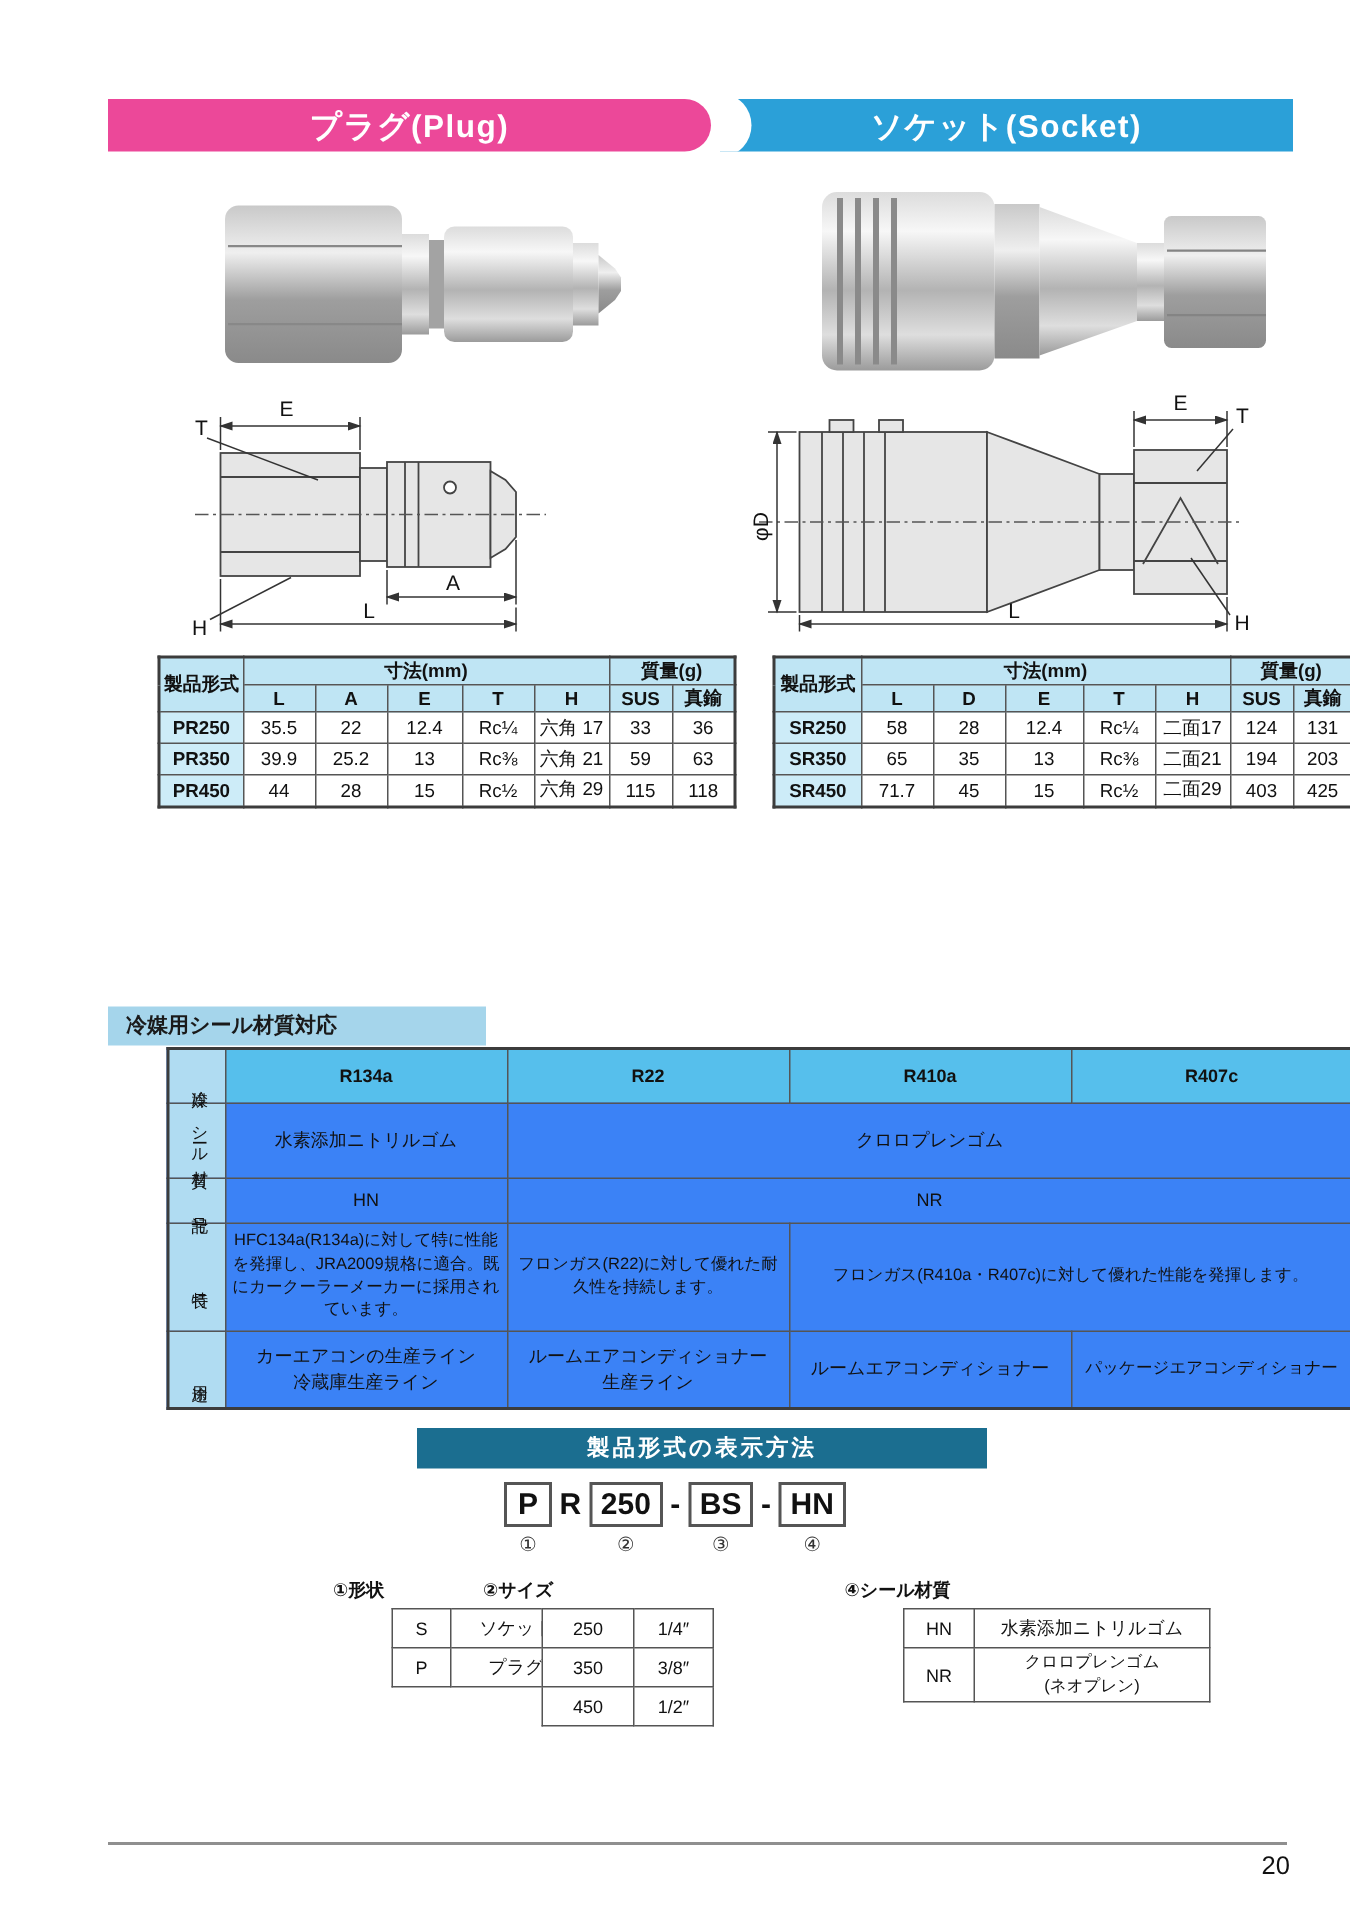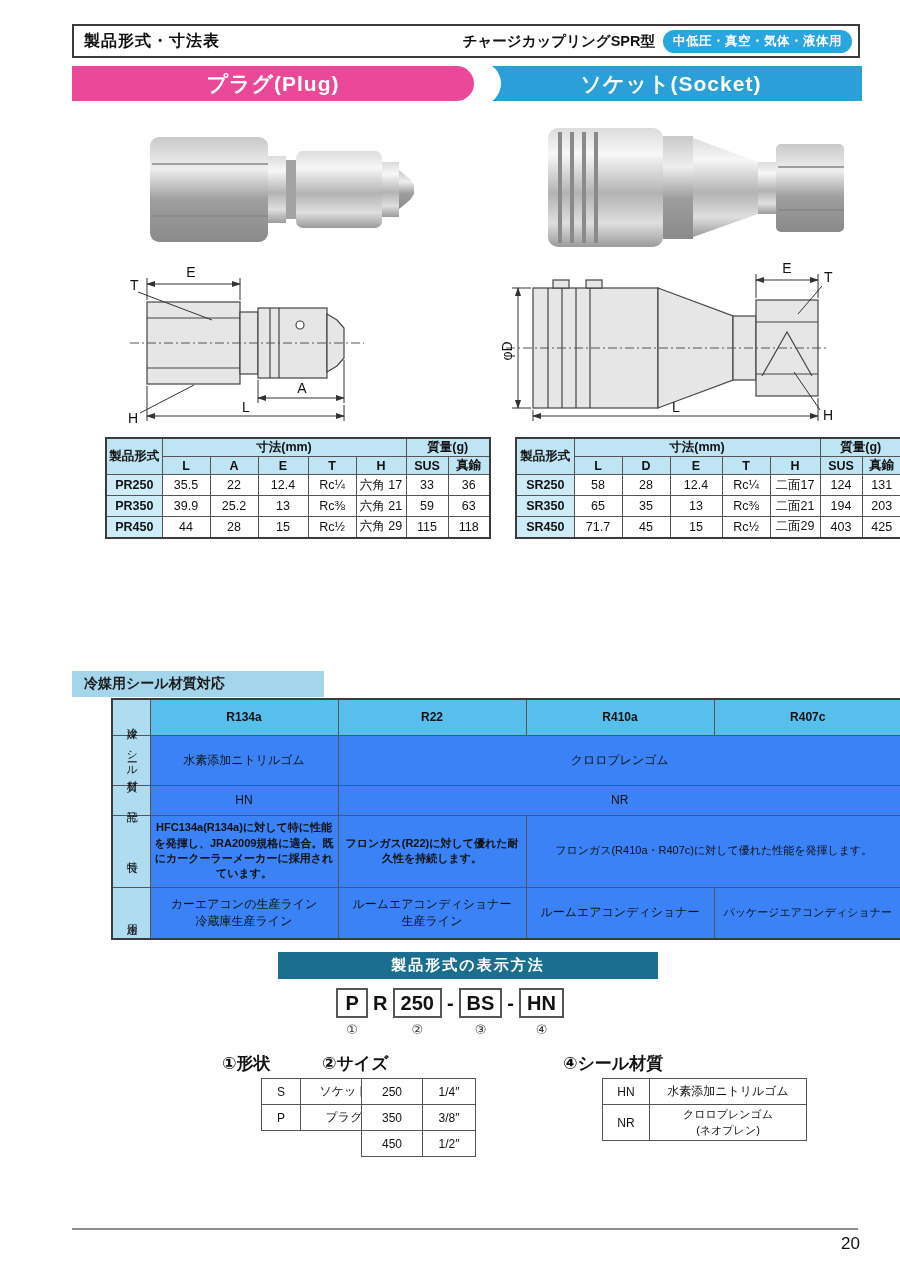--- a/index.html
+++ b/index.html
@@ -36,59 +36,52 @@
              display:flex;align-items:center;font-weight:bold;font-size:14px;padding-left:12px;
              box-sizing:border-box;color:#1a1a1a;}
   .sealtab{position:absolute;left:72px;top:698px;width:790px;font-size:12px;
            border:2px solid #3c3c3c;background:#3b82f6;}
   .sealtab td{border:1px solid #555;text-align:center;vertical-align:middle;padding:2px;}
   .sealtab .shead{background:#56bfec;font-weight:bold;}
   .sealtab .slabel{background:#b0dcf2;}
   .vert{writing-mode:vertical-rl;text-orientation:upright;display:inline-block;
         font-size:11px;line-height:1.25;letter-spacing:1px;max-height:46px;}
   .small{font-size:11px;line-height:1.4;}
-  .feat-left{text-align:left;padding:3px 5px;font-weight:bold;}
+  .feat-left{text-align:left;padding:3px 5px;}
   .preline{white-space:pre-line;}
 
   
   .codebanner{position:absolute;left:278px;top:952px;width:380px;height:27px;background:#1b6e90;
               color:#fff;font-weight:bold;font-size:15px;display:flex;align-items:center;
               justify-content:center;letter-spacing:2px;}
   .codewrap{position:absolute;left:0;top:988px;width:900px;display:flex;
             justify-content:center;align-items:flex-start;gap:4px;}
   .cunit{display:flex;flex-direction:column;align-items:center;}
   .cbox{border:2px solid #555;font-weight:bold;font-size:20px;padding:0 6px;min-width:16px;
         text-align:center;line-height:26px;background:#fff;}
   .cplain{font-weight:bold;font-size:20px;line-height:30px;padding:0 1px;}
   .cnum{font-size:13px;color:#333;margin-top:4px;}
 
   
   .legend{position:absolute;top:1052px;}
-  .legtitle{font-weight:bold;font-size:17px;margin-bottom:3px;}
+  .legtitle{font-weight:bold;font-size:12px;margin-bottom:3px;}
   .legtab{font-size:12px;background:#fff;}
   .legtab td{border:1.5px solid #555;text-align:center;vertical-align:middle;padding:2px 4px;}
 
   
   .footline{position:absolute;left:72px;top:1228px;width:786px;height:2px;background:#8f8f8f;}
   .pagenum{position:absolute;top:1234px;left:820px;width:40px;text-align:right;font-size:17px;}
 
   svg text{font-family:"Liberation Sans","DejaVu Sans",sans-serif;}
 </style>
 </head>
 <body>
 
 <div id="page">
 
-  <div class="hdrbox">
-    <span class="hdr-title">製品形式・寸法表</span>
-    <span class="hdr-right">
-      <span class="hdr-series">チャージカップリングSPR型</span>
-      <span class="hdr-badge">中低圧・真空・気体・液体用</span>
-    </span>
-  </div>
 
   <div class="banner banner-plug">
     <span>プラグ(Plug)</span>
   </div>
   <div class="banner banner-socket">
     <span class="notch"></span>
     <span>ソケット(Socket)</span>
   </div>
 
   <svg style="position:absolute;left:128px;top:132px" width="290" height="115" viewBox="0 0 290 115">

